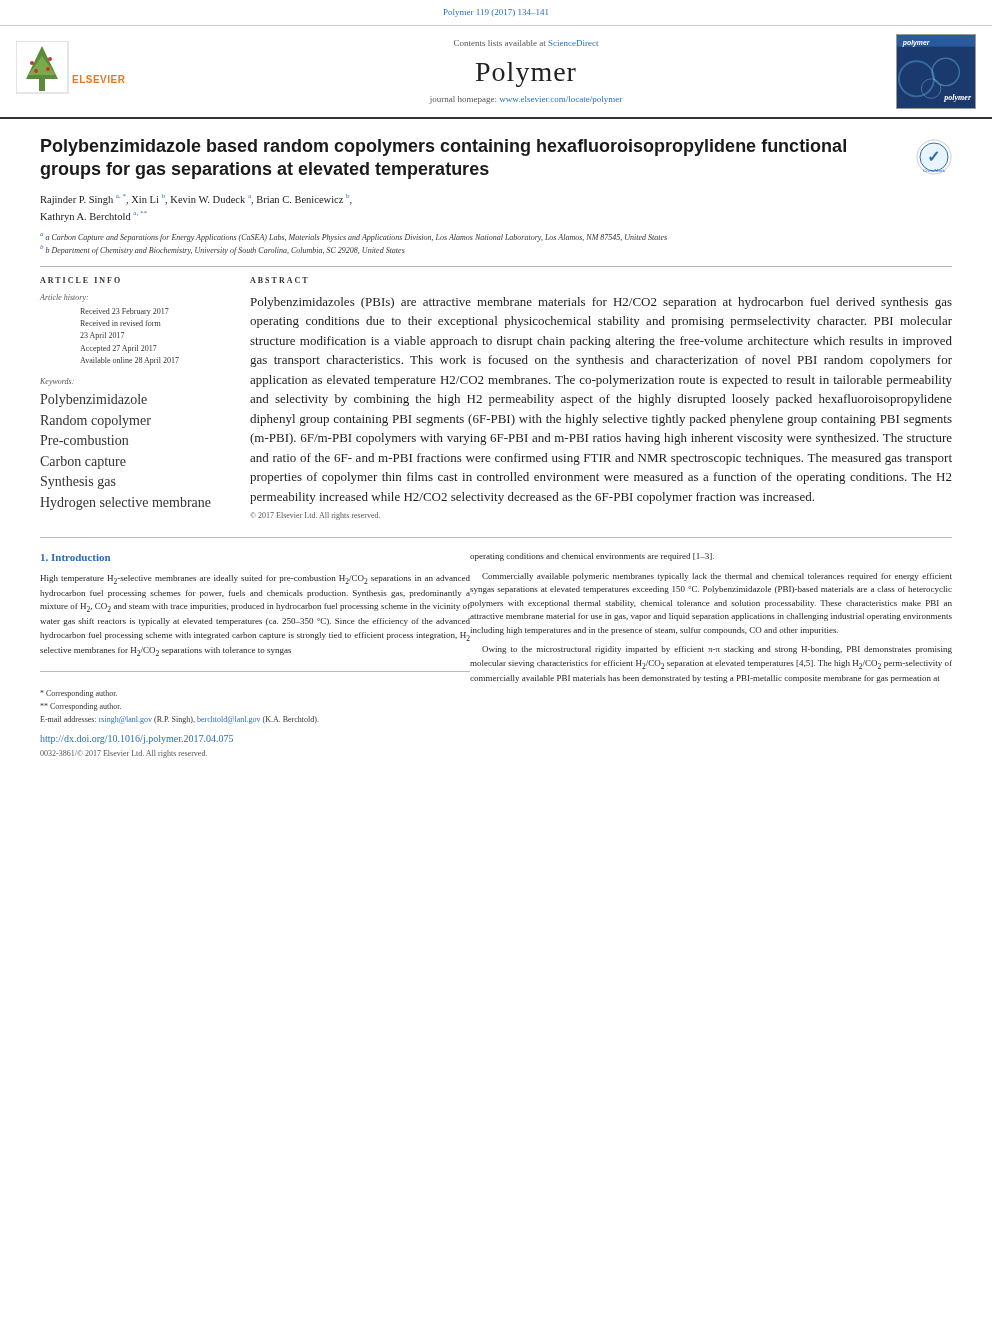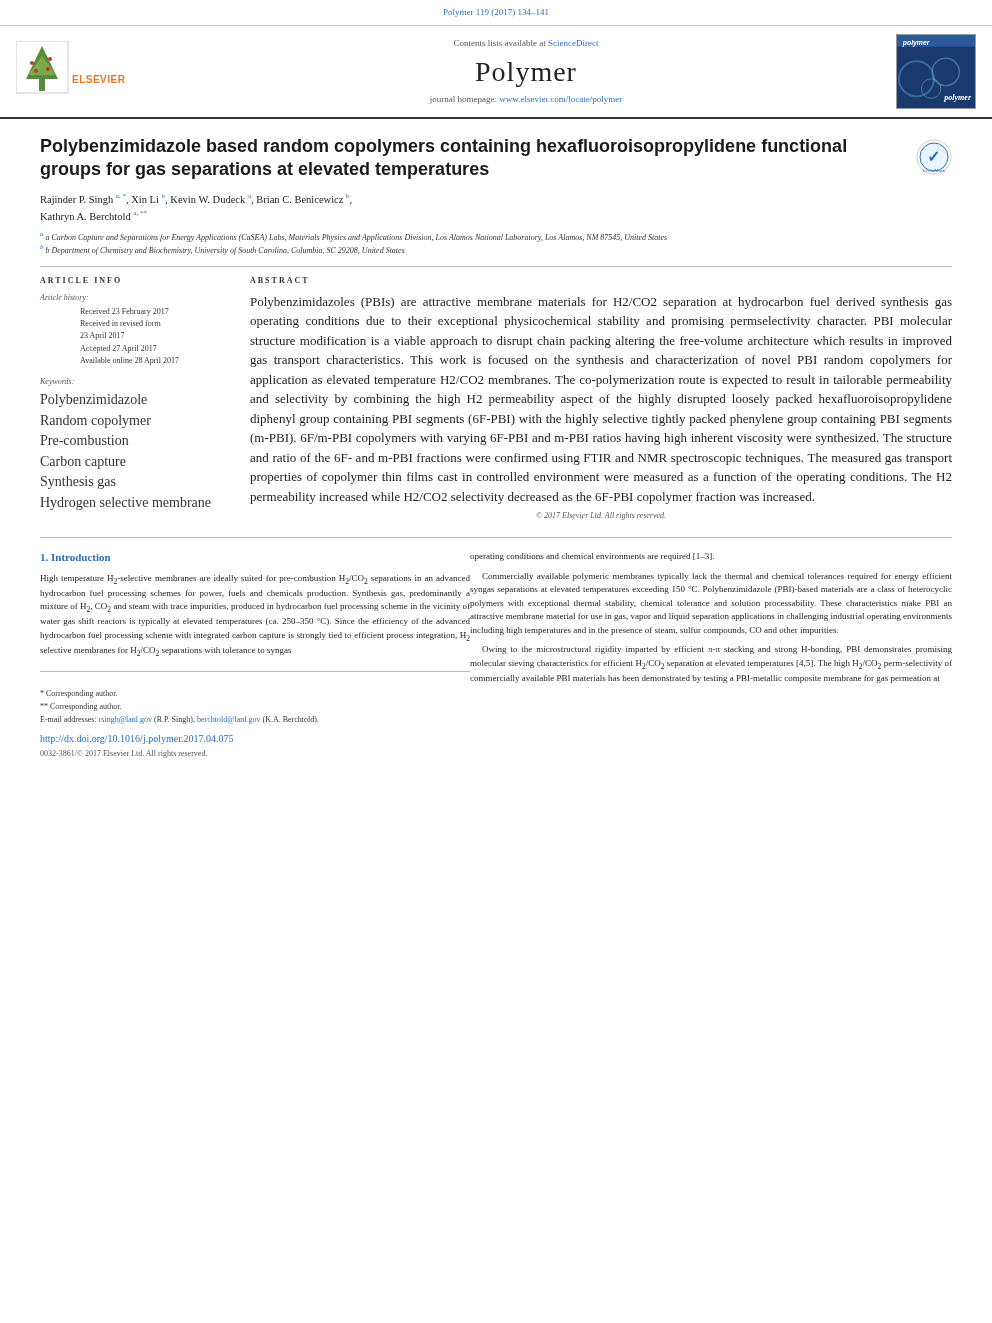--- a/index.html
+++ b/index.html
@@ -190,23 +190,22 @@
     
     .abstract-text {
       font-size: 13px;
       color: #222;
       line-height: 1.5;
       text-align: justify;
     }
     .copyright-line {
       font-size: 8px;
       color: #555;
-      text-align: center;
+      text-align: left;
       margin-top: 4px;
-      font-style: italic;
     }
 
     
     .body-section {
       margin-top: 16px;
       border-top: 1px solid #bbb;
       padding-top: 12px;
       display: flex;
     }
     .body-left {

